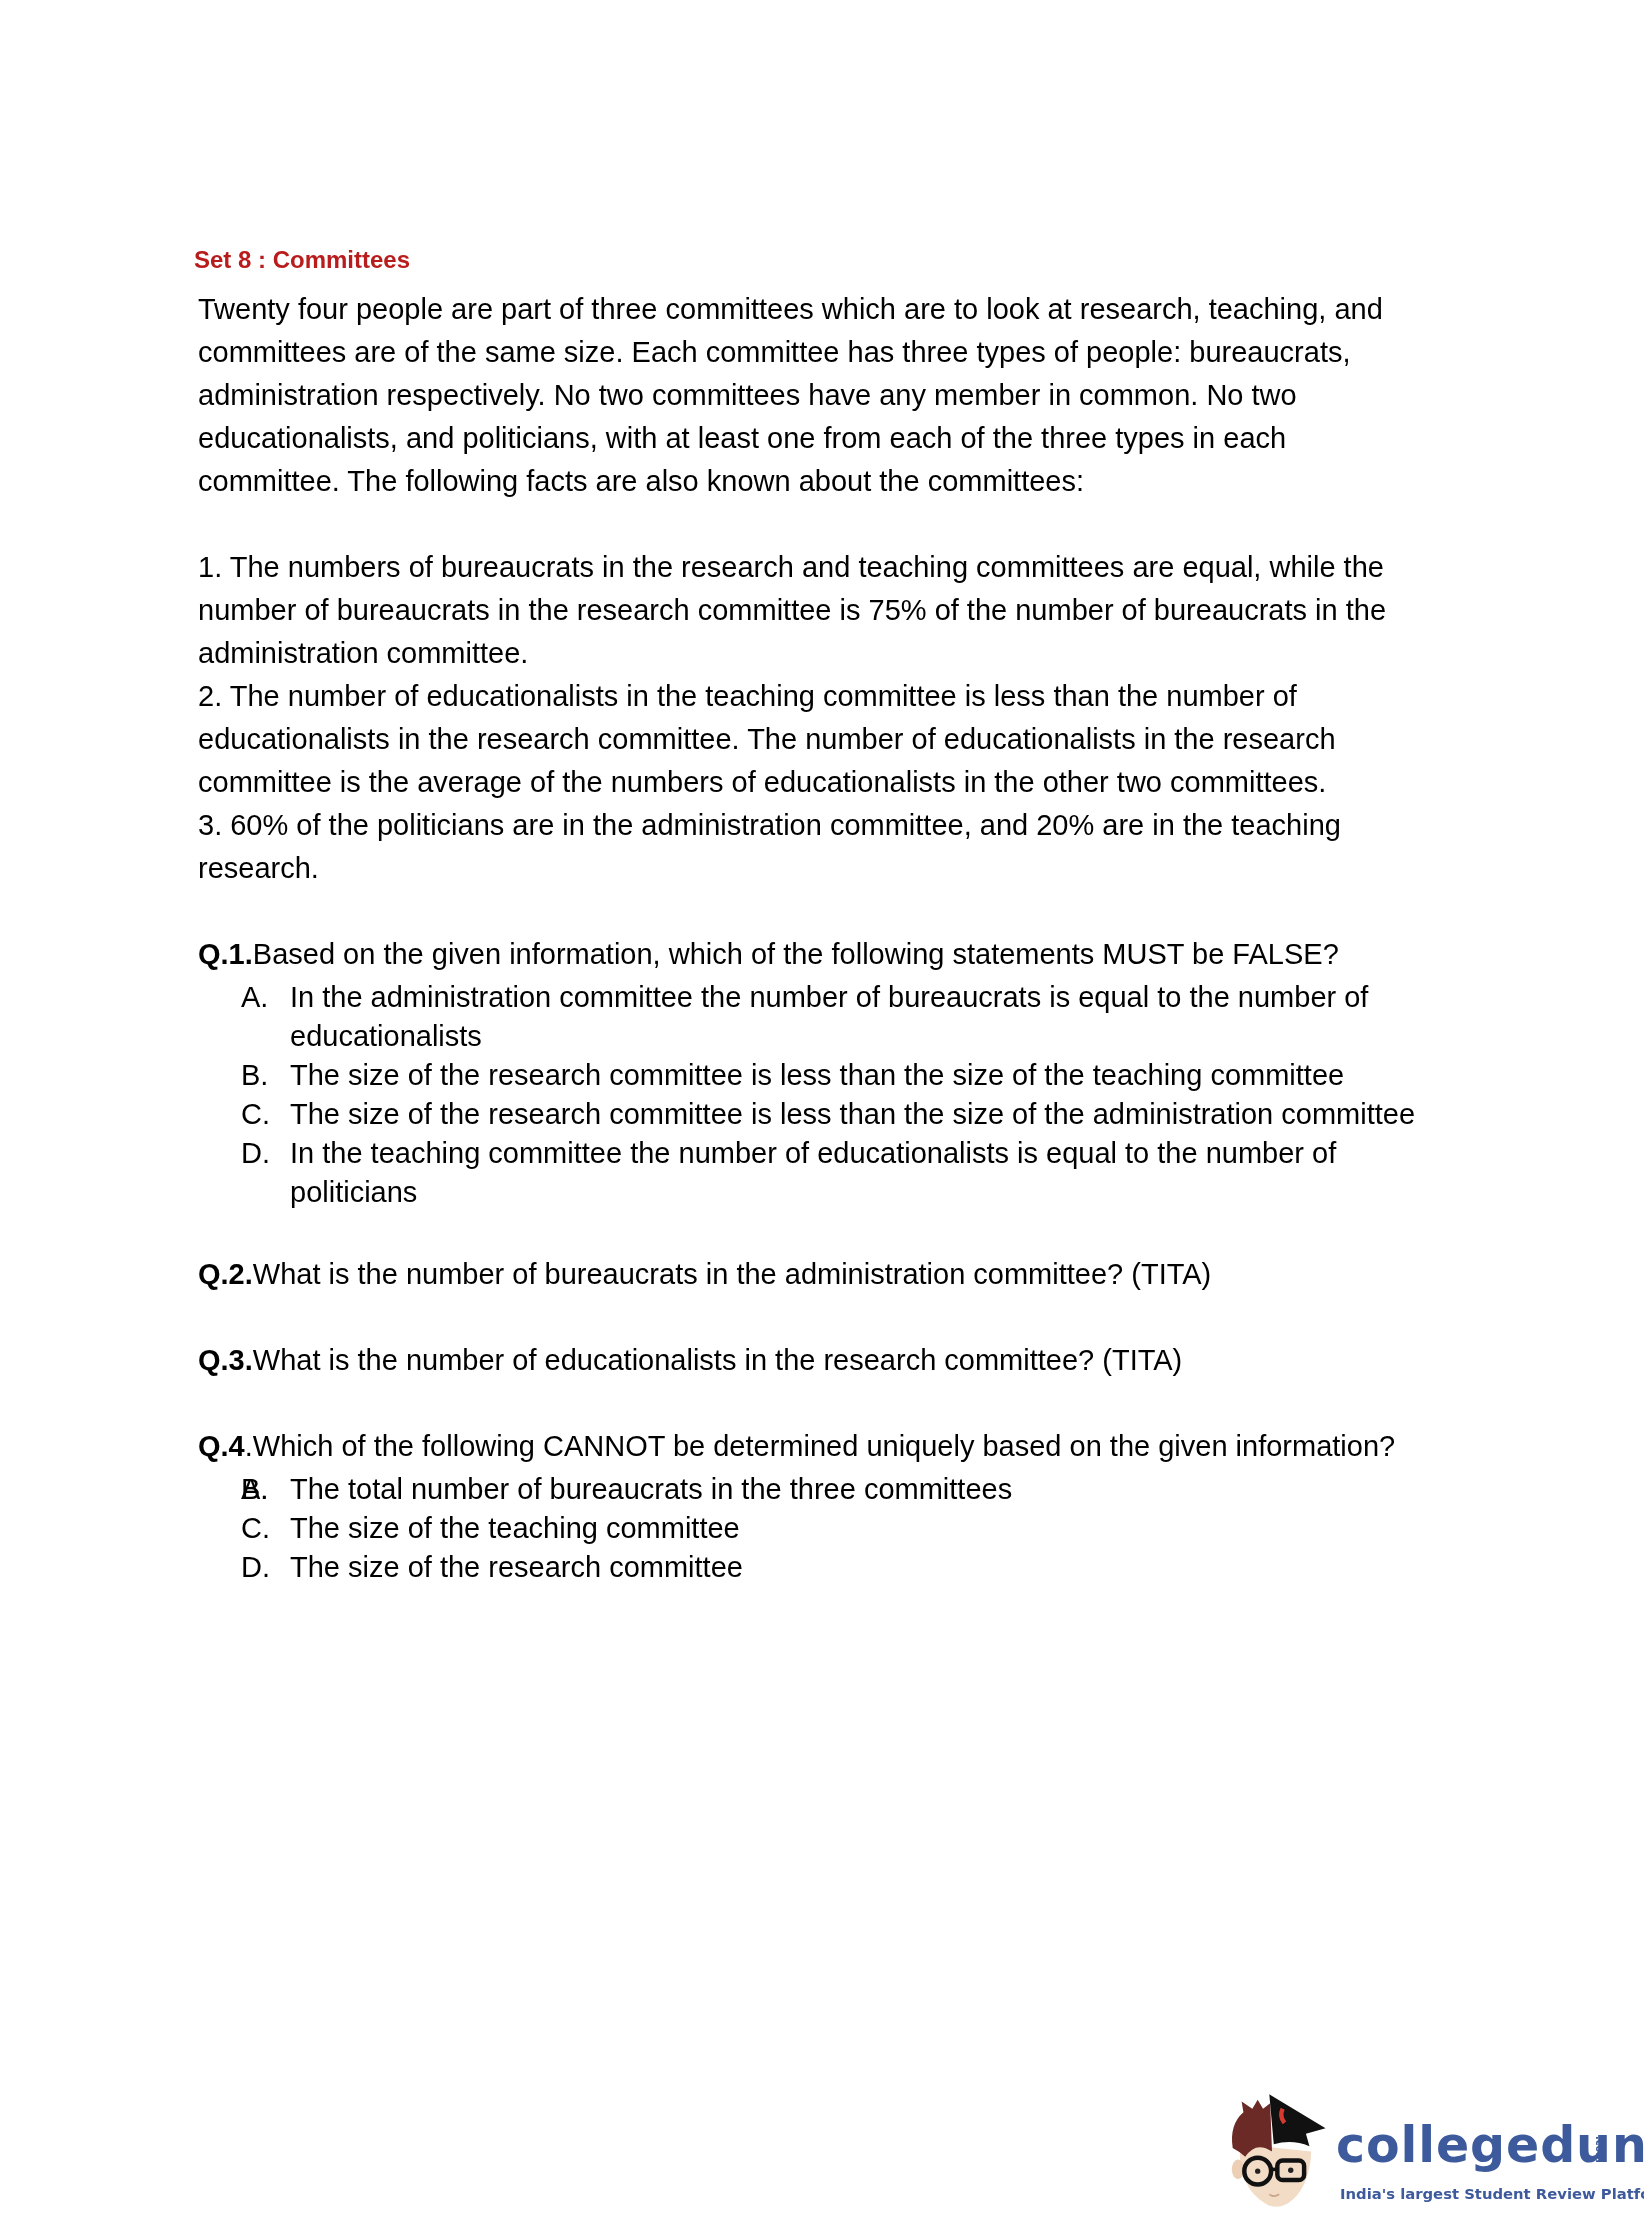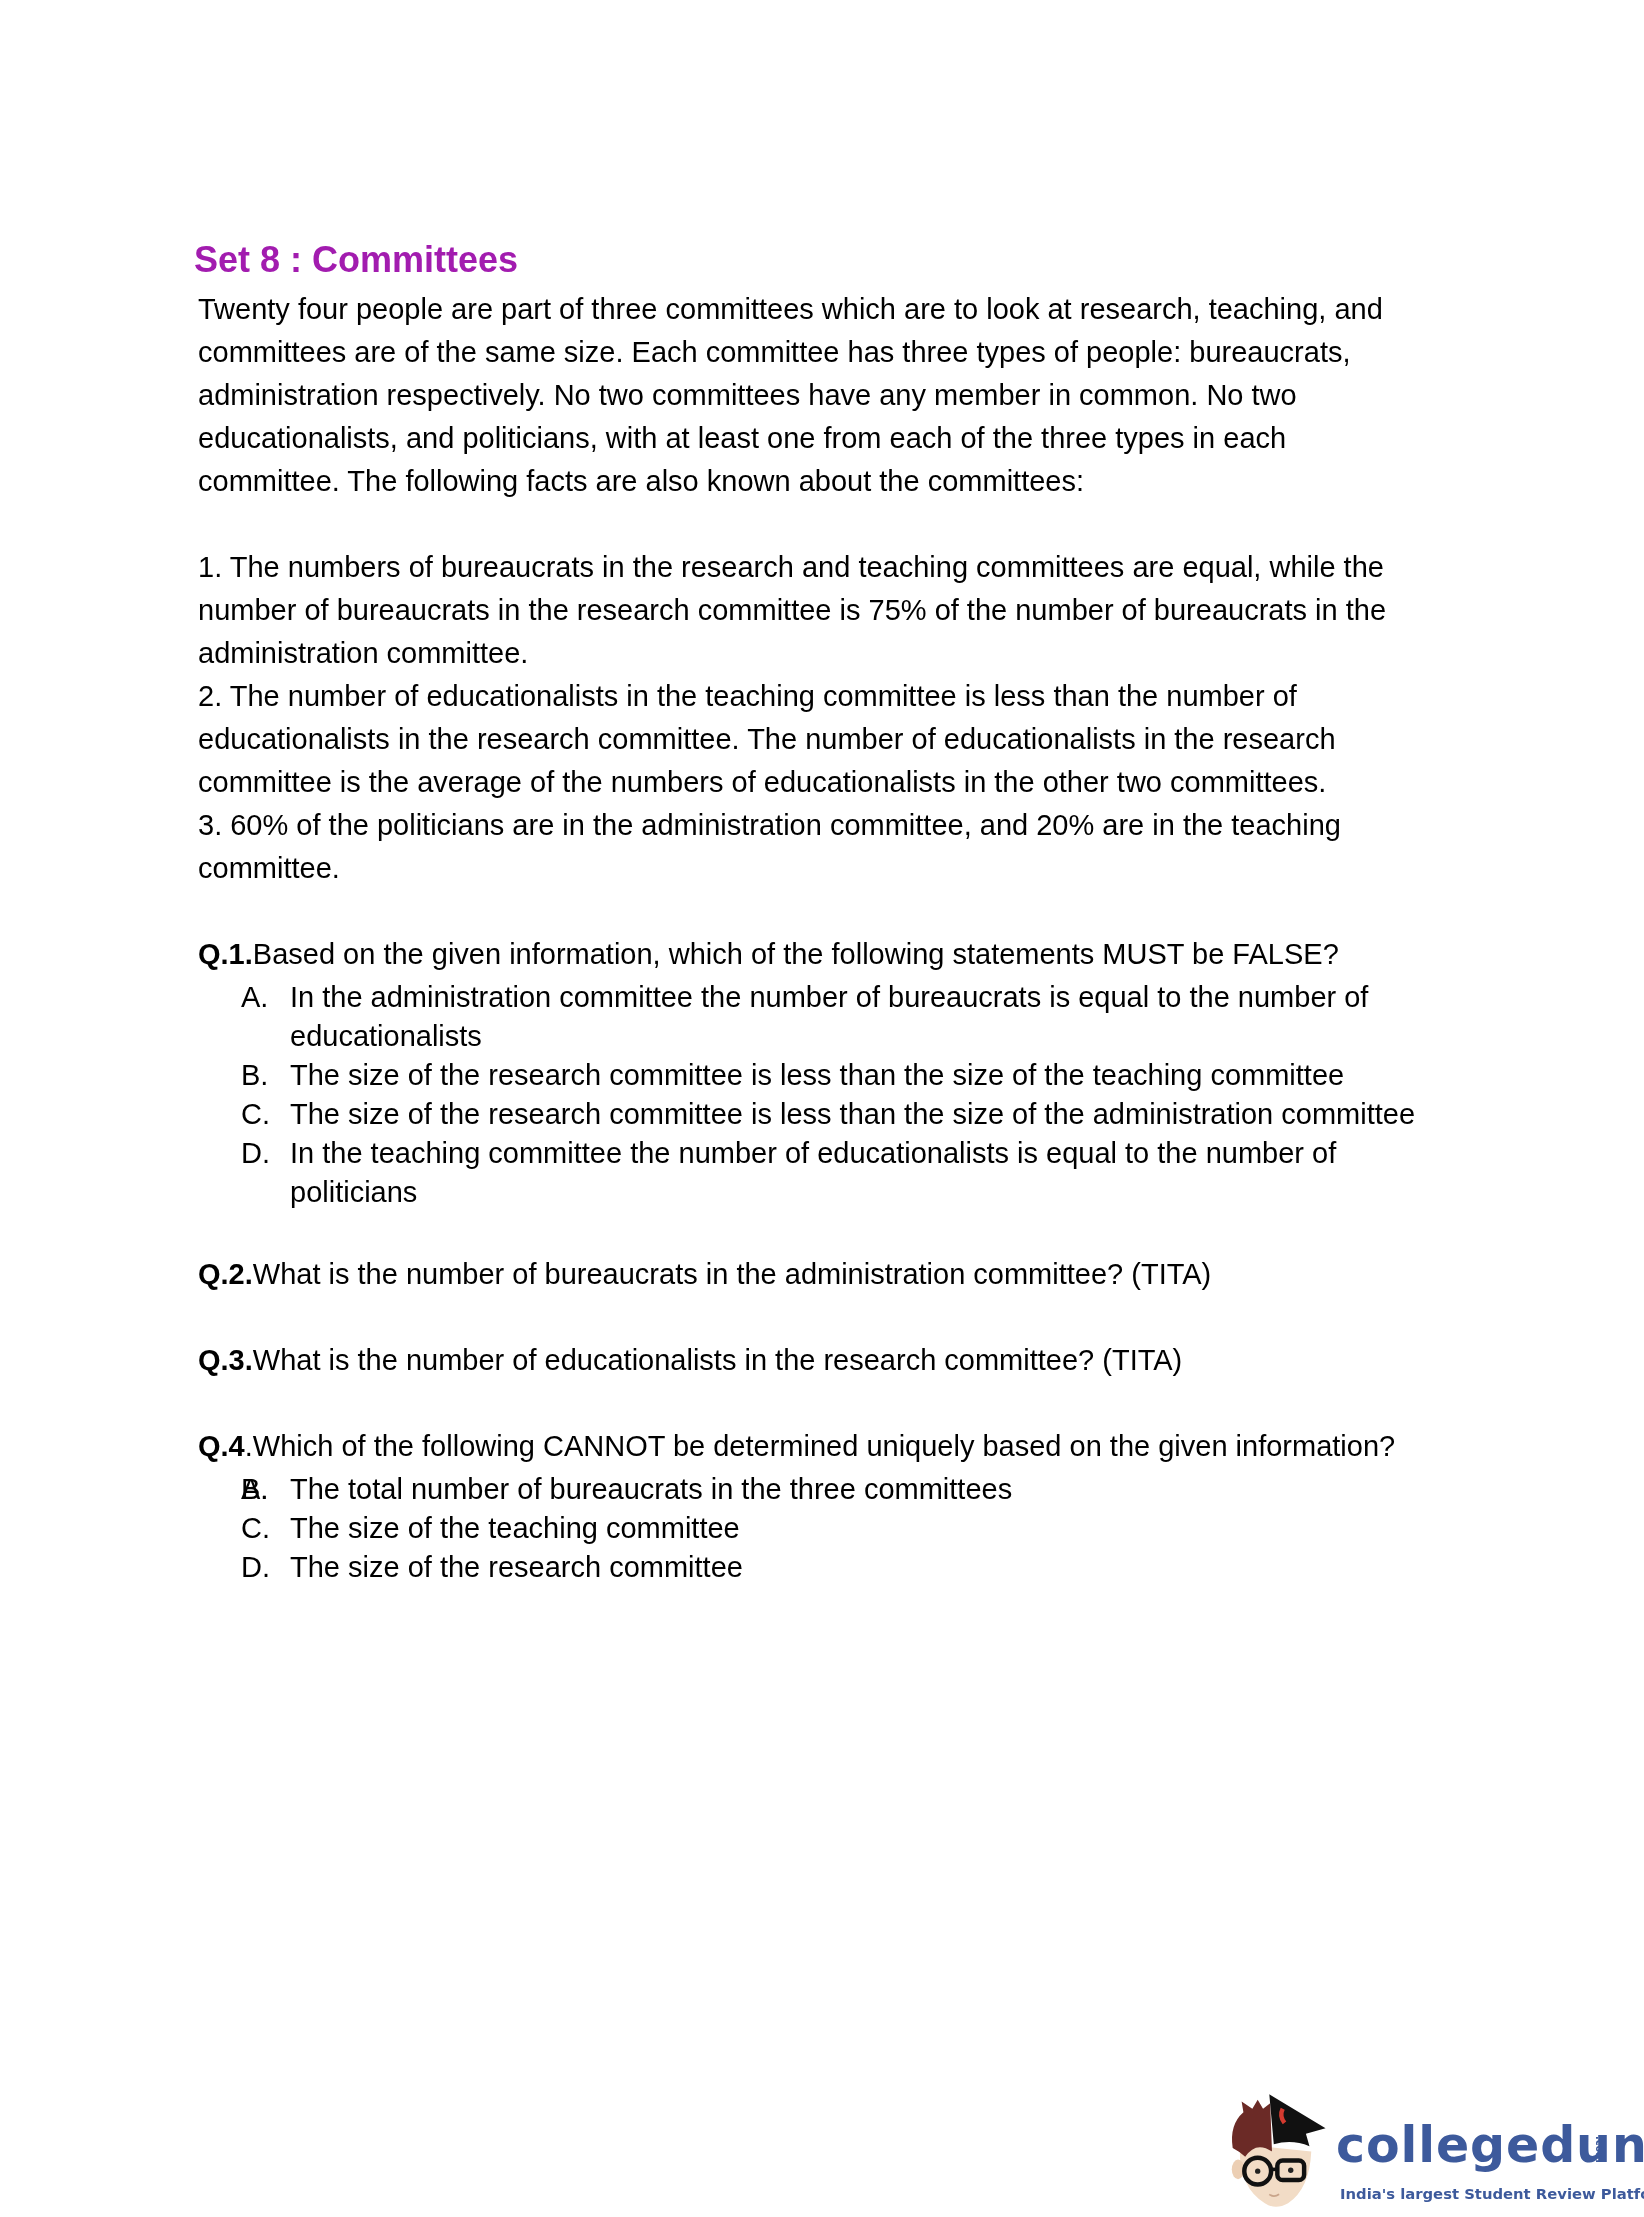--- a/index.html
+++ b/index.html
@@ -3,21 +3,21 @@
 <meta charset="utf-8">
 <style>
   html, body { margin: 0; padding: 0; background: #ffffff; }
   body { width: 1644px; height: 2217px; position: relative; overflow: hidden; }
   .page {
     position: absolute; left: 194px; top: 235px; width: 1272px;
     font-family: "Liberation Sans", sans-serif; color: #000000;
     font-size: 29px; line-height: 39px;
   }
   h1 {
-    margin: 0 0 5.4px 0; font-size: 36px; line-height: 50px; font-weight: bold; color: #a21caf;
+    margin: 0 0 5.4px 0; font-size: 24px; line-height: 50px; font-weight: bold; color: #b91c1c;
     font-family: "Liberation Sans", sans-serif;
   }
   p { margin: 4px; }
   .gap { height: 39px; }
   .q-label { font-weight: bold; text-align: center; }
   ol.opts { list-style: none; margin: 0; padding: 0; }
   ol.opts li { position: relative; padding-left: 96px; }
   ol.opts li .letter { position: absolute; left: 47px; top: 0; }
   .logo {
     position: absolute; left: 1220px; top: 2089px; width: 412px; height: 125px;
@@ -54,21 +54,21 @@
   <div class="gap"></div>
 
   <div>
     <p>1. The numbers of bureaucrats in the research and teaching committees are equal, while the</p>
     <p>number of bureaucrats in the research committee is 75% of the number of bureaucrats in the</p>
     <p>administration committee.</p>
     <p>2. The number of educationalists in the teaching committee is less than the number of</p>
     <p>educationalists in the research committee. The number of educationalists in the research</p>
     <p>committee is the average of the numbers of educationalists in the other two committees.</p>
     <p>3. 60% of the politicians are in the administration committee, and 20% are in the teaching</p>
-    <p>committee.</p>
+    <p>research.</p>
   </div>
 
   <div class="gap"></div>
 
   <div>
     <p><span class="q-label">Q.1.</span><span></span><span>Based on the given information, which of the following statements MUST be FALSE?</span></p>
     <ol class="opts">
       <li><span class="letter">A.</span><span><span>In the administration committee the number of bureaucrats is equal to the number of</span><br><span>educationalists</span></span></li>
       <li><span class="letter">B.</span><span>The size of the research committee is less than the size of the teaching committee</span></li>
       <li><span class="letter">C.</span><span>The size of the research committee is less than the size of the administration committee</span></li>

